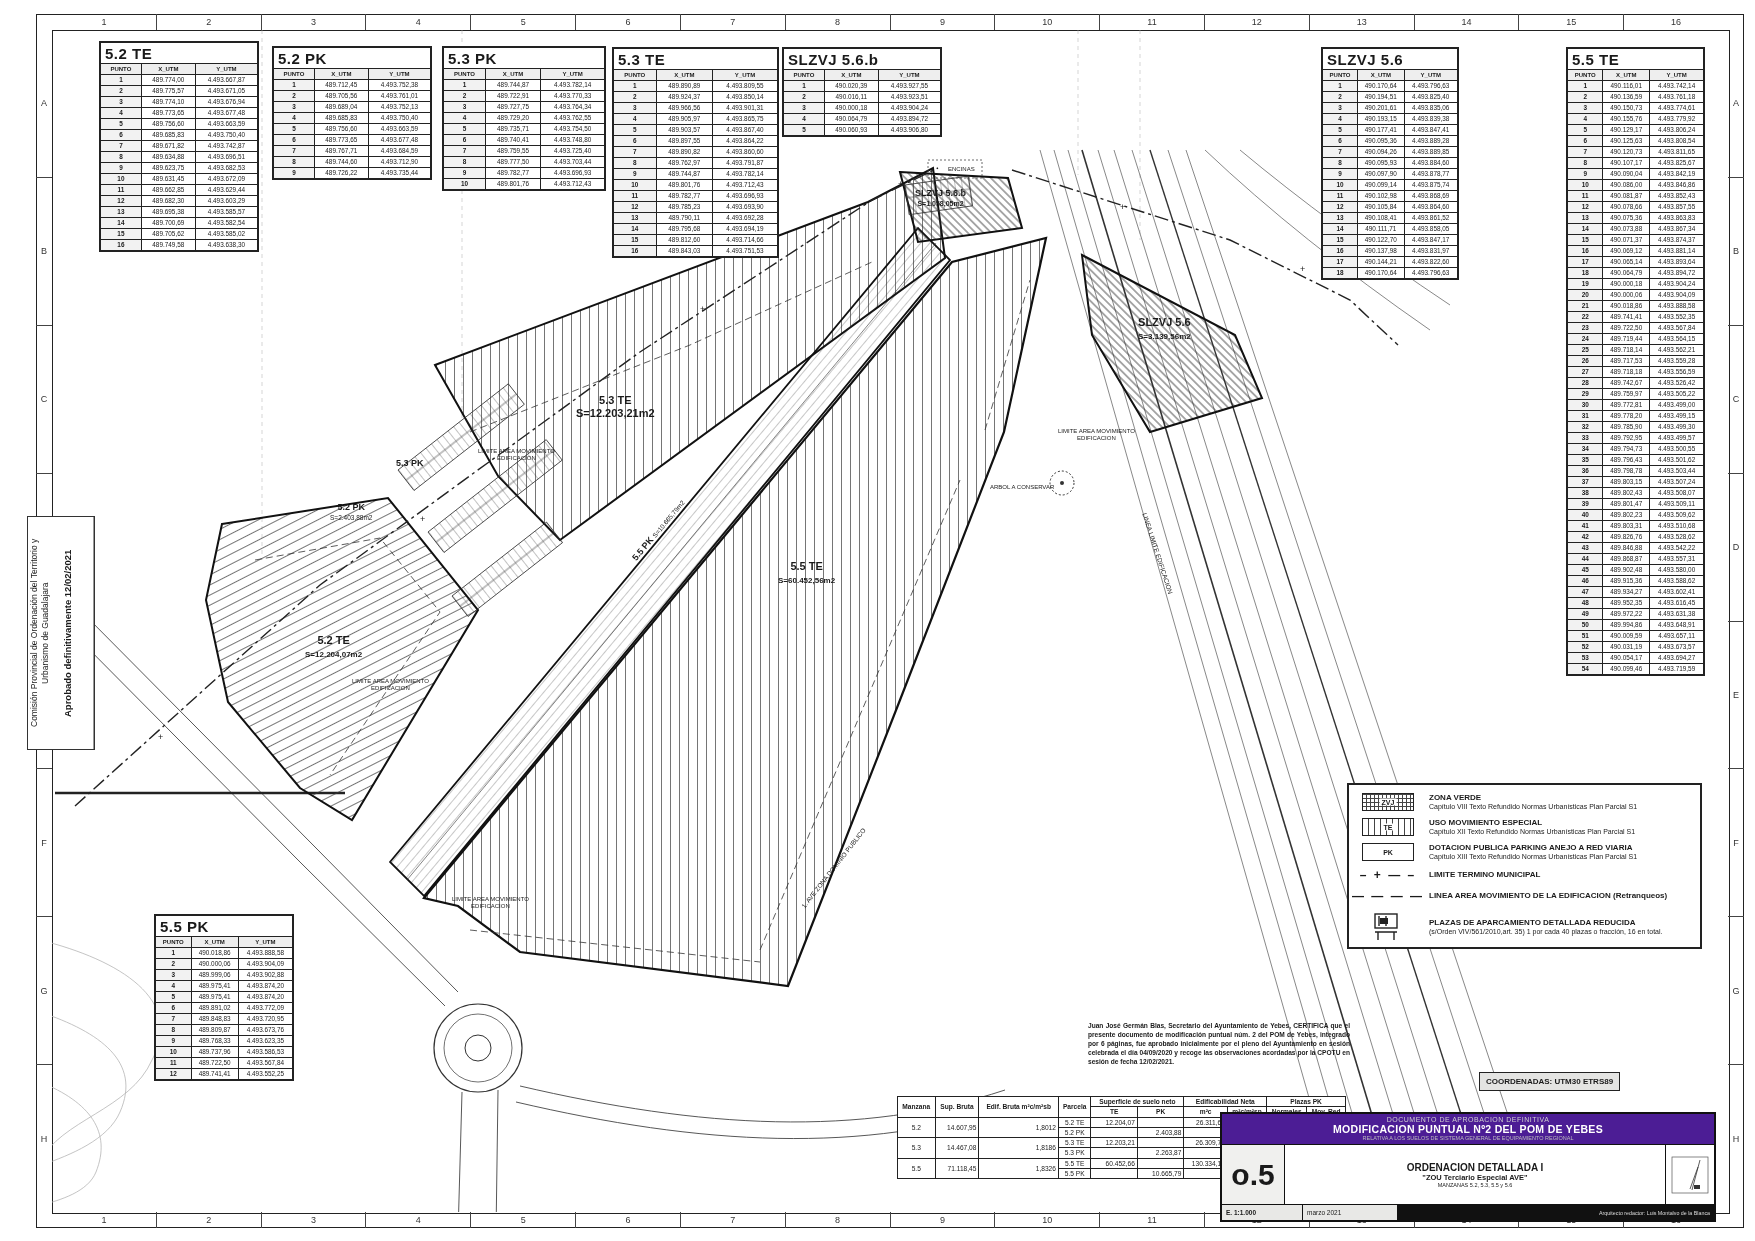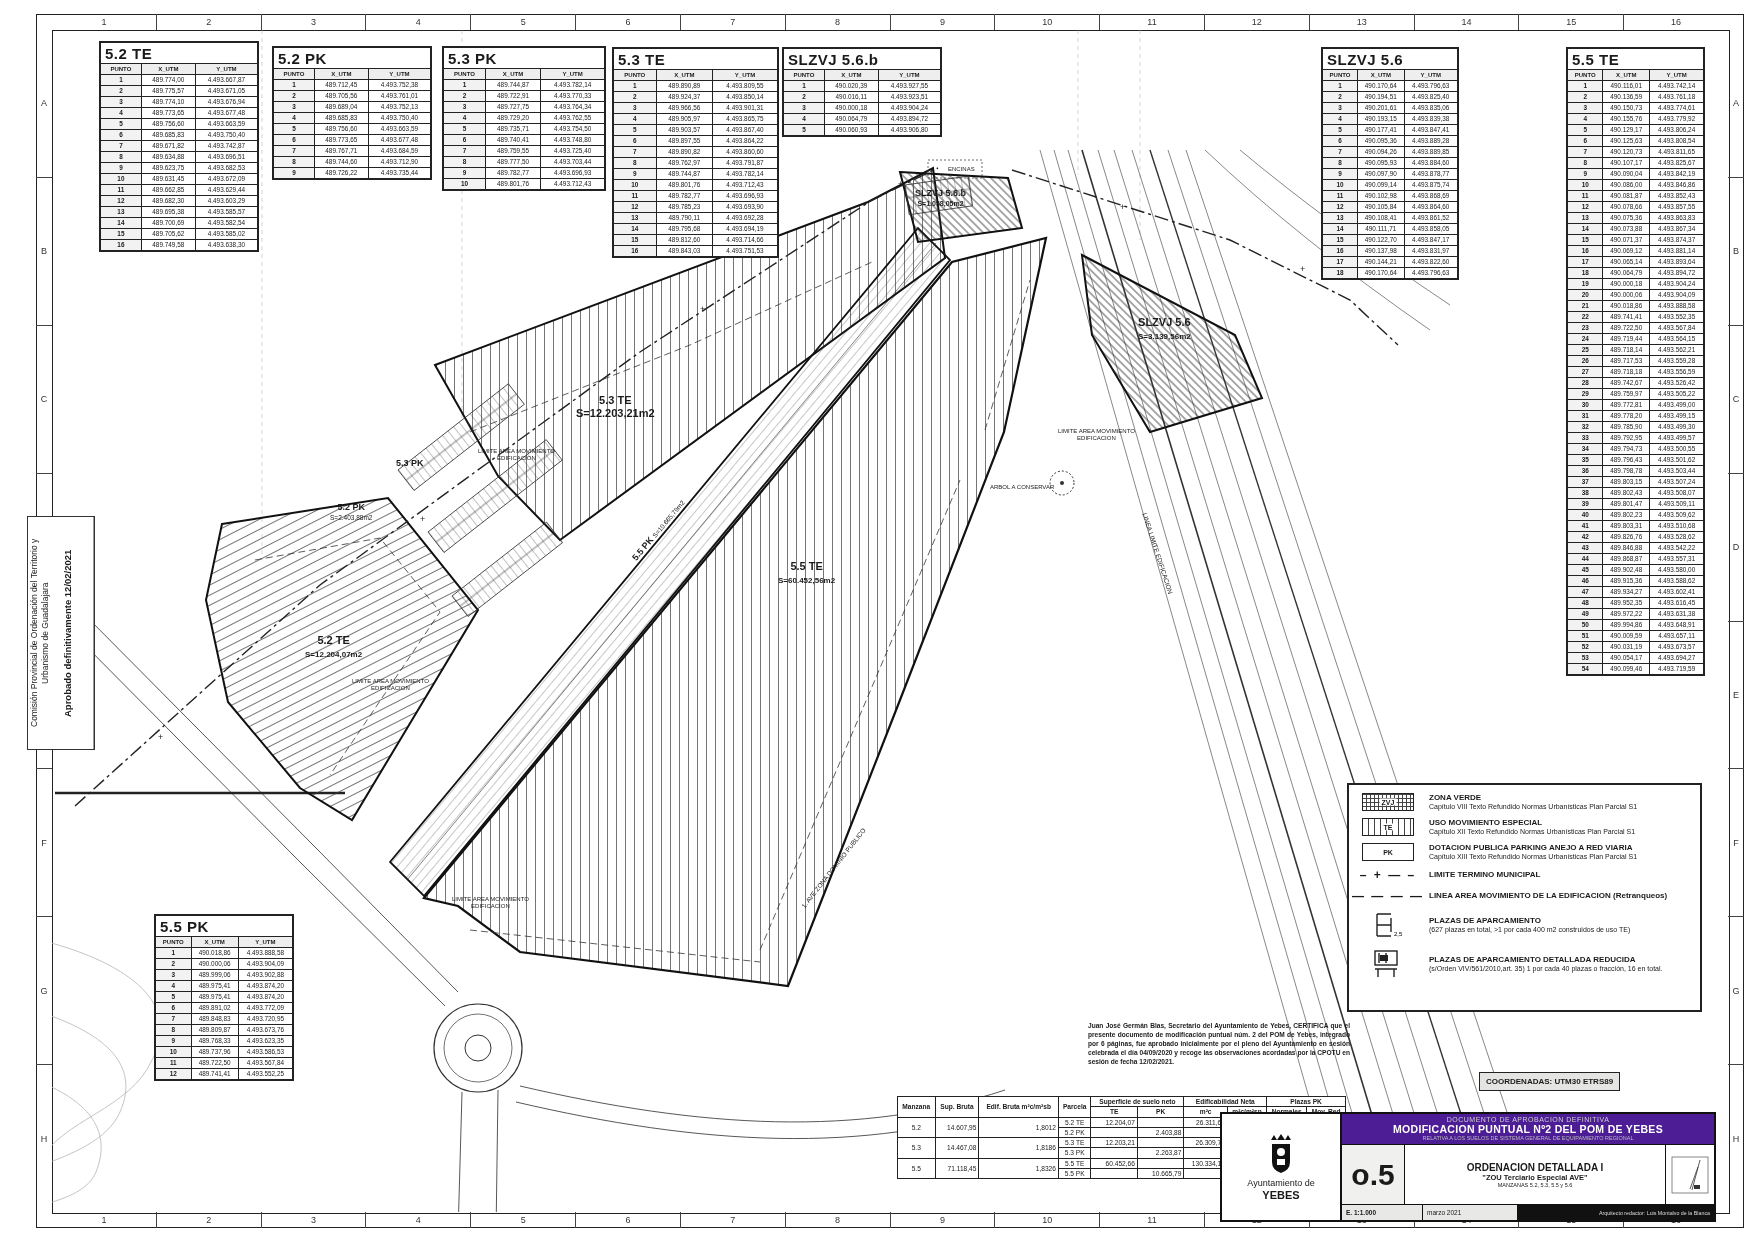--- a/index.html
+++ b/index.html
@@ -29,21 +29,21 @@
          background:#fff;display:flex;z-index:6;}
   #stamp .vtxt{writing-mode:vertical-rl;transform:rotate(180deg);font-size:8.5px;
                line-height:1.25;text-align:center;flex:1;padding:2px 1px;}
   #stamp .vtxt.b{font-weight:bold;font-size:9.5px;border-left:1px solid #333;}
   
   .plbl{position:absolute;z-index:4;white-space:pre;text-align:center;transform-origin:0 0;}
   .plbl.big{font-weight:bold;font-size:11px;line-height:1.15;}
   .plbl.mid{font-weight:bold;font-size:9px;line-height:1.15;}
   .plbl.tiny{font-size:6px;line-height:1.2;}
   
-  #legend{position:absolute;left:1347px;top:783px;width:355px;height:229px;border:2px solid #222;
+  #legend{position:absolute;left:1347px;top:783px;width:355px;height:166px;border:2px solid #222;
           background:#fff;z-index:6;padding:8px 10px;box-sizing:border-box;}
   .leg-item{display:flex;align-items:center;margin-bottom:7px;}
   .leg-sym{width:58px;min-width:58px;margin-right:12px;display:flex;align-items:center;justify-content:center;}
   .leg-txt .t{font-weight:bold;font-size:8px;line-height:1.2;}
   .leg-txt .s{font-size:7px;line-height:1.2;}
   .sym-box{position:relative;width:50px;height:16px;border:1.5px solid #222;background:#fff;}
   .sym-box span{position:absolute;left:50%;top:50%;transform:translate(-50%,-50%);
                 background:#fff;font-size:7px;font-weight:bold;padding:0 2px;}
   .sym-zvj{background:repeating-linear-gradient(0deg,transparent 0 3px,#444 3px 4px),
                       repeating-linear-gradient(90deg,transparent 0 3px,#444 3px 4px);}
@@ -1154,32 +1154,20 @@
     <div class="leg-item">
       <div class="leg-sym">
           <span class="dashline">— — — —</span>
         </div>
       <div class="leg-txt">
           <div class="t">LINEA AREA MOVIMIENTO DE LA EDIFICACION (Retranqueos)</div>
         </div>
     </div>
     <div class="leg-item">
       <div class="leg-sym">
-        <svg width="34" height="30">
-          <path d="M6 4 V26 M6 15 H20 M20 8 V22 M6 4 H20 M6 26 H20" stroke="#222" stroke-width="1.4" fill="none"></path>
-          <text x="23" y="26" font-size="6">2,5</text>
-        </svg>
-      </div>
-      <div class="leg-txt">
-          <div class="t">PLAZAS DE APARCAMIENTO</div>
-          <div class="s">(627 plazas en total, &gt;1 por cada 400 m2 construidos de uso TE)</div>
-        </div>
-    </div>
-    <div class="leg-item">
-      <div class="leg-sym">
         <svg width="34" height="34">
           <rect x="4" y="4" width="22" height="14" fill="none" stroke="#222" stroke-width="1.4"></rect>
           <path d="M8 6 V16 M15 6 V16 M4 22 H26 M7 22 V30 M23 22 V30" stroke="#222" stroke-width="1.4" fill="none"></path>
           <rect x="9" y="8" width="8" height="6" fill="#222"></rect>
         </svg>
       </div>
       <div class="leg-txt">
           <div class="t">PLAZAS DE APARCAMIENTO DETALLADA REDUCIDA</div>
           <div class="s">(s/Orden VIV/561/2010,art. 35) 1 por cada 40 plazas o fracción, 16 en total.</div>
         </div>
@@ -1271,31 +1259,20 @@
             <td class="num"></td>
             <td class="num"></td>
             <td class="num">368</td>
             <td class="num">9</td>
           </tr>
         </tbody>
       </table>
     </div>
 
   <div id="titleblock">
-    <div id="tb-logo">
-      <svg width="34" height="44">
-        <path d="M7 8 L10 3 L13 8 L17 2 L21 8 L24 3 L27 8 Z" fill="#111"></path>
-        <path d="M8 12 H26 V30 Q26 38 17 41 Q8 38 8 30 Z" fill="#111"></path>
-        <circle cx="17" cy="20" r="4" fill="#fff"></circle>
-        <path d="M13 27 H21 V33 H13 Z" fill="#fff"></path>
-      </svg>
-      <div class="org">
-        <span>Ayuntamiento de</span><br><b>YEBES</b>
-      </div>
-    </div>
     <div id="tb-right">
       <div id="tb-band">
         <div class="l1">DOCUMENTO DE APROBACION DEFINITIVA</div>
         <div class="l2">MODIFICACION PUNTUAL Nº2 DEL POM DE YEBES</div>
         <div class="l3">RELATIVA A LOS SUELOS DE SISTEMA GENERAL DE EQUIPAMIENTO REGIONAL</div>
       </div>
       <div id="tb-mid">
         <div id="tb-num">o.5</div>
         <div id="tb-title">
           <div class="t1">ORDENACION DETALLADA I</div>

